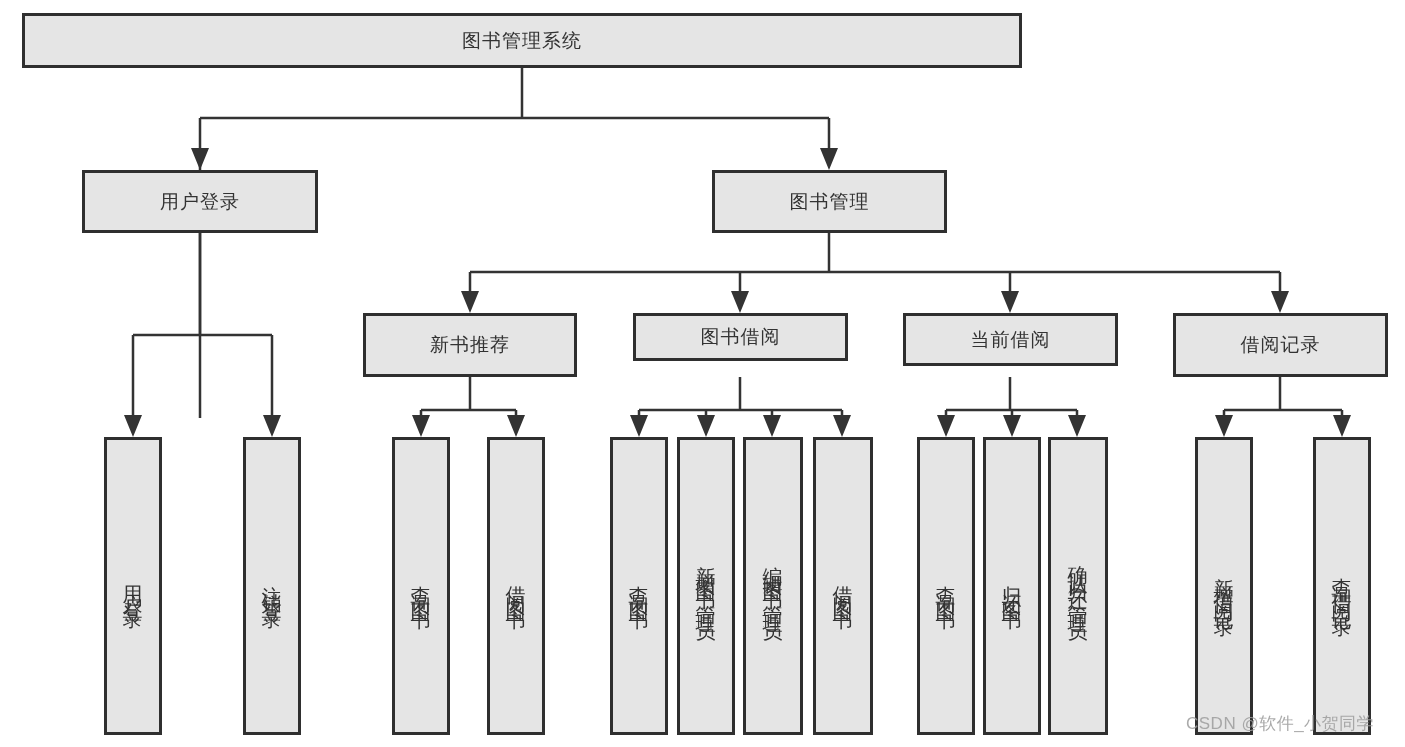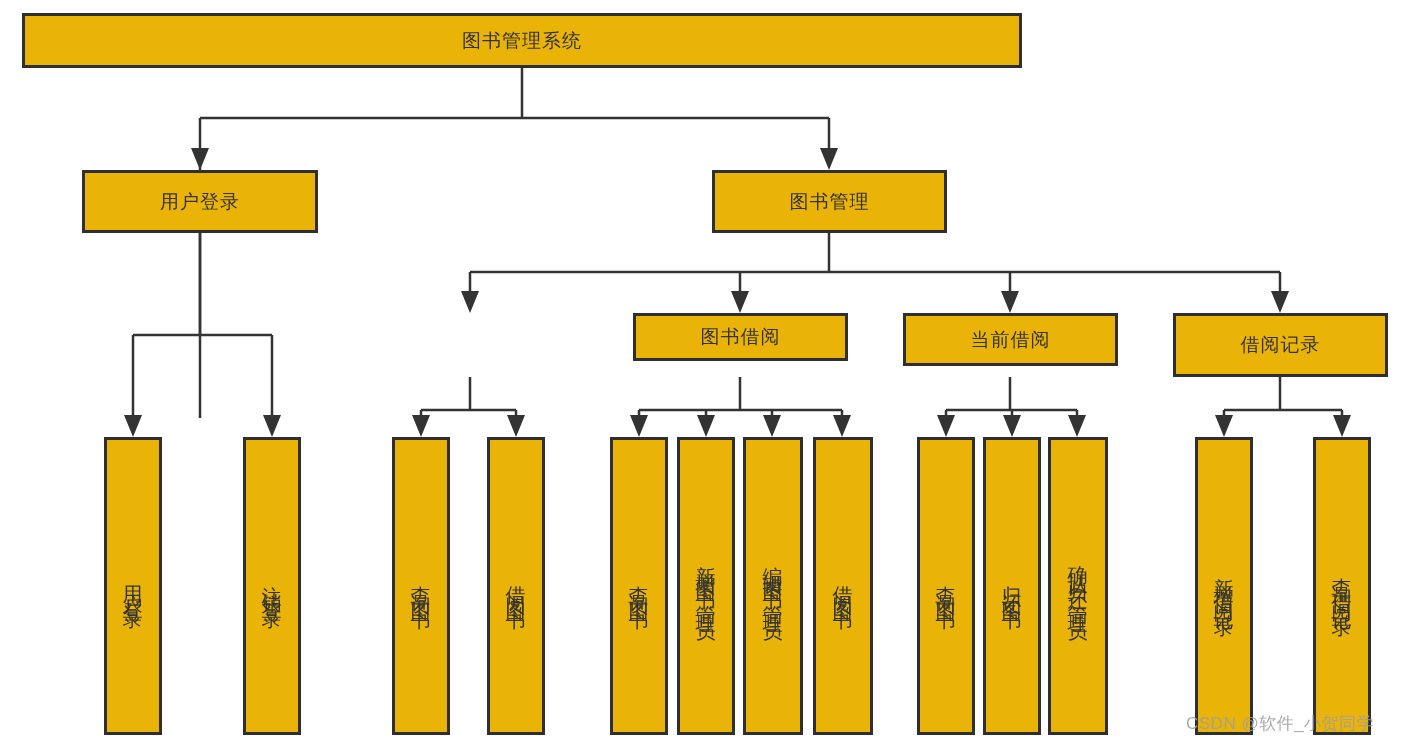--- a/index.html
+++ b/index.html
@@ -21,21 +21,21 @@
   }
   svg.connectors {
     position: absolute;
     left: 0;
     top: 0;
     pointer-events: none;
   }
   .node {
     position: absolute;
     box-sizing: border-box;
-    background: #eab308;
+    background: #e5e5e5;
     border: 3px solid #2f2f2f;
     display: flex;
     align-items: center;
     justify-content: center;
     color: #333333;
   }
   .hnode span {
     font-size: 19px;
     letter-spacing: 1px;
     white-space: nowrap;
@@ -107,20 +107,23 @@
     <span>图书管理系统</span>
   </div>
 
   <div class="node hnode" style="left:82px;top:170px;width:236px;height:63px">
     <span>用户登录</span>
   </div>
   <div class="node hnode" style="left:712px;top:170px;width:235px;height:63px">
     <span>图书管理</span>
   </div>
 
+  <div class="node hnode" style="left:363px;top:313px;width:214px;height:64px">
+    <span>新书推荐</span>
+  </div>
   <div class="node hnode" style="left:633px;top:313px;width:215px;height:48px">
     <span>图书借阅</span>
   </div>
   <div class="node hnode" style="left:903px;top:313px;width:215px;height:53px">
     <span>当前借阅</span>
   </div>
   <div class="node hnode" style="left:1173px;top:313px;width:215px;height:64px">
     <span>借阅记录</span>
   </div>
 

